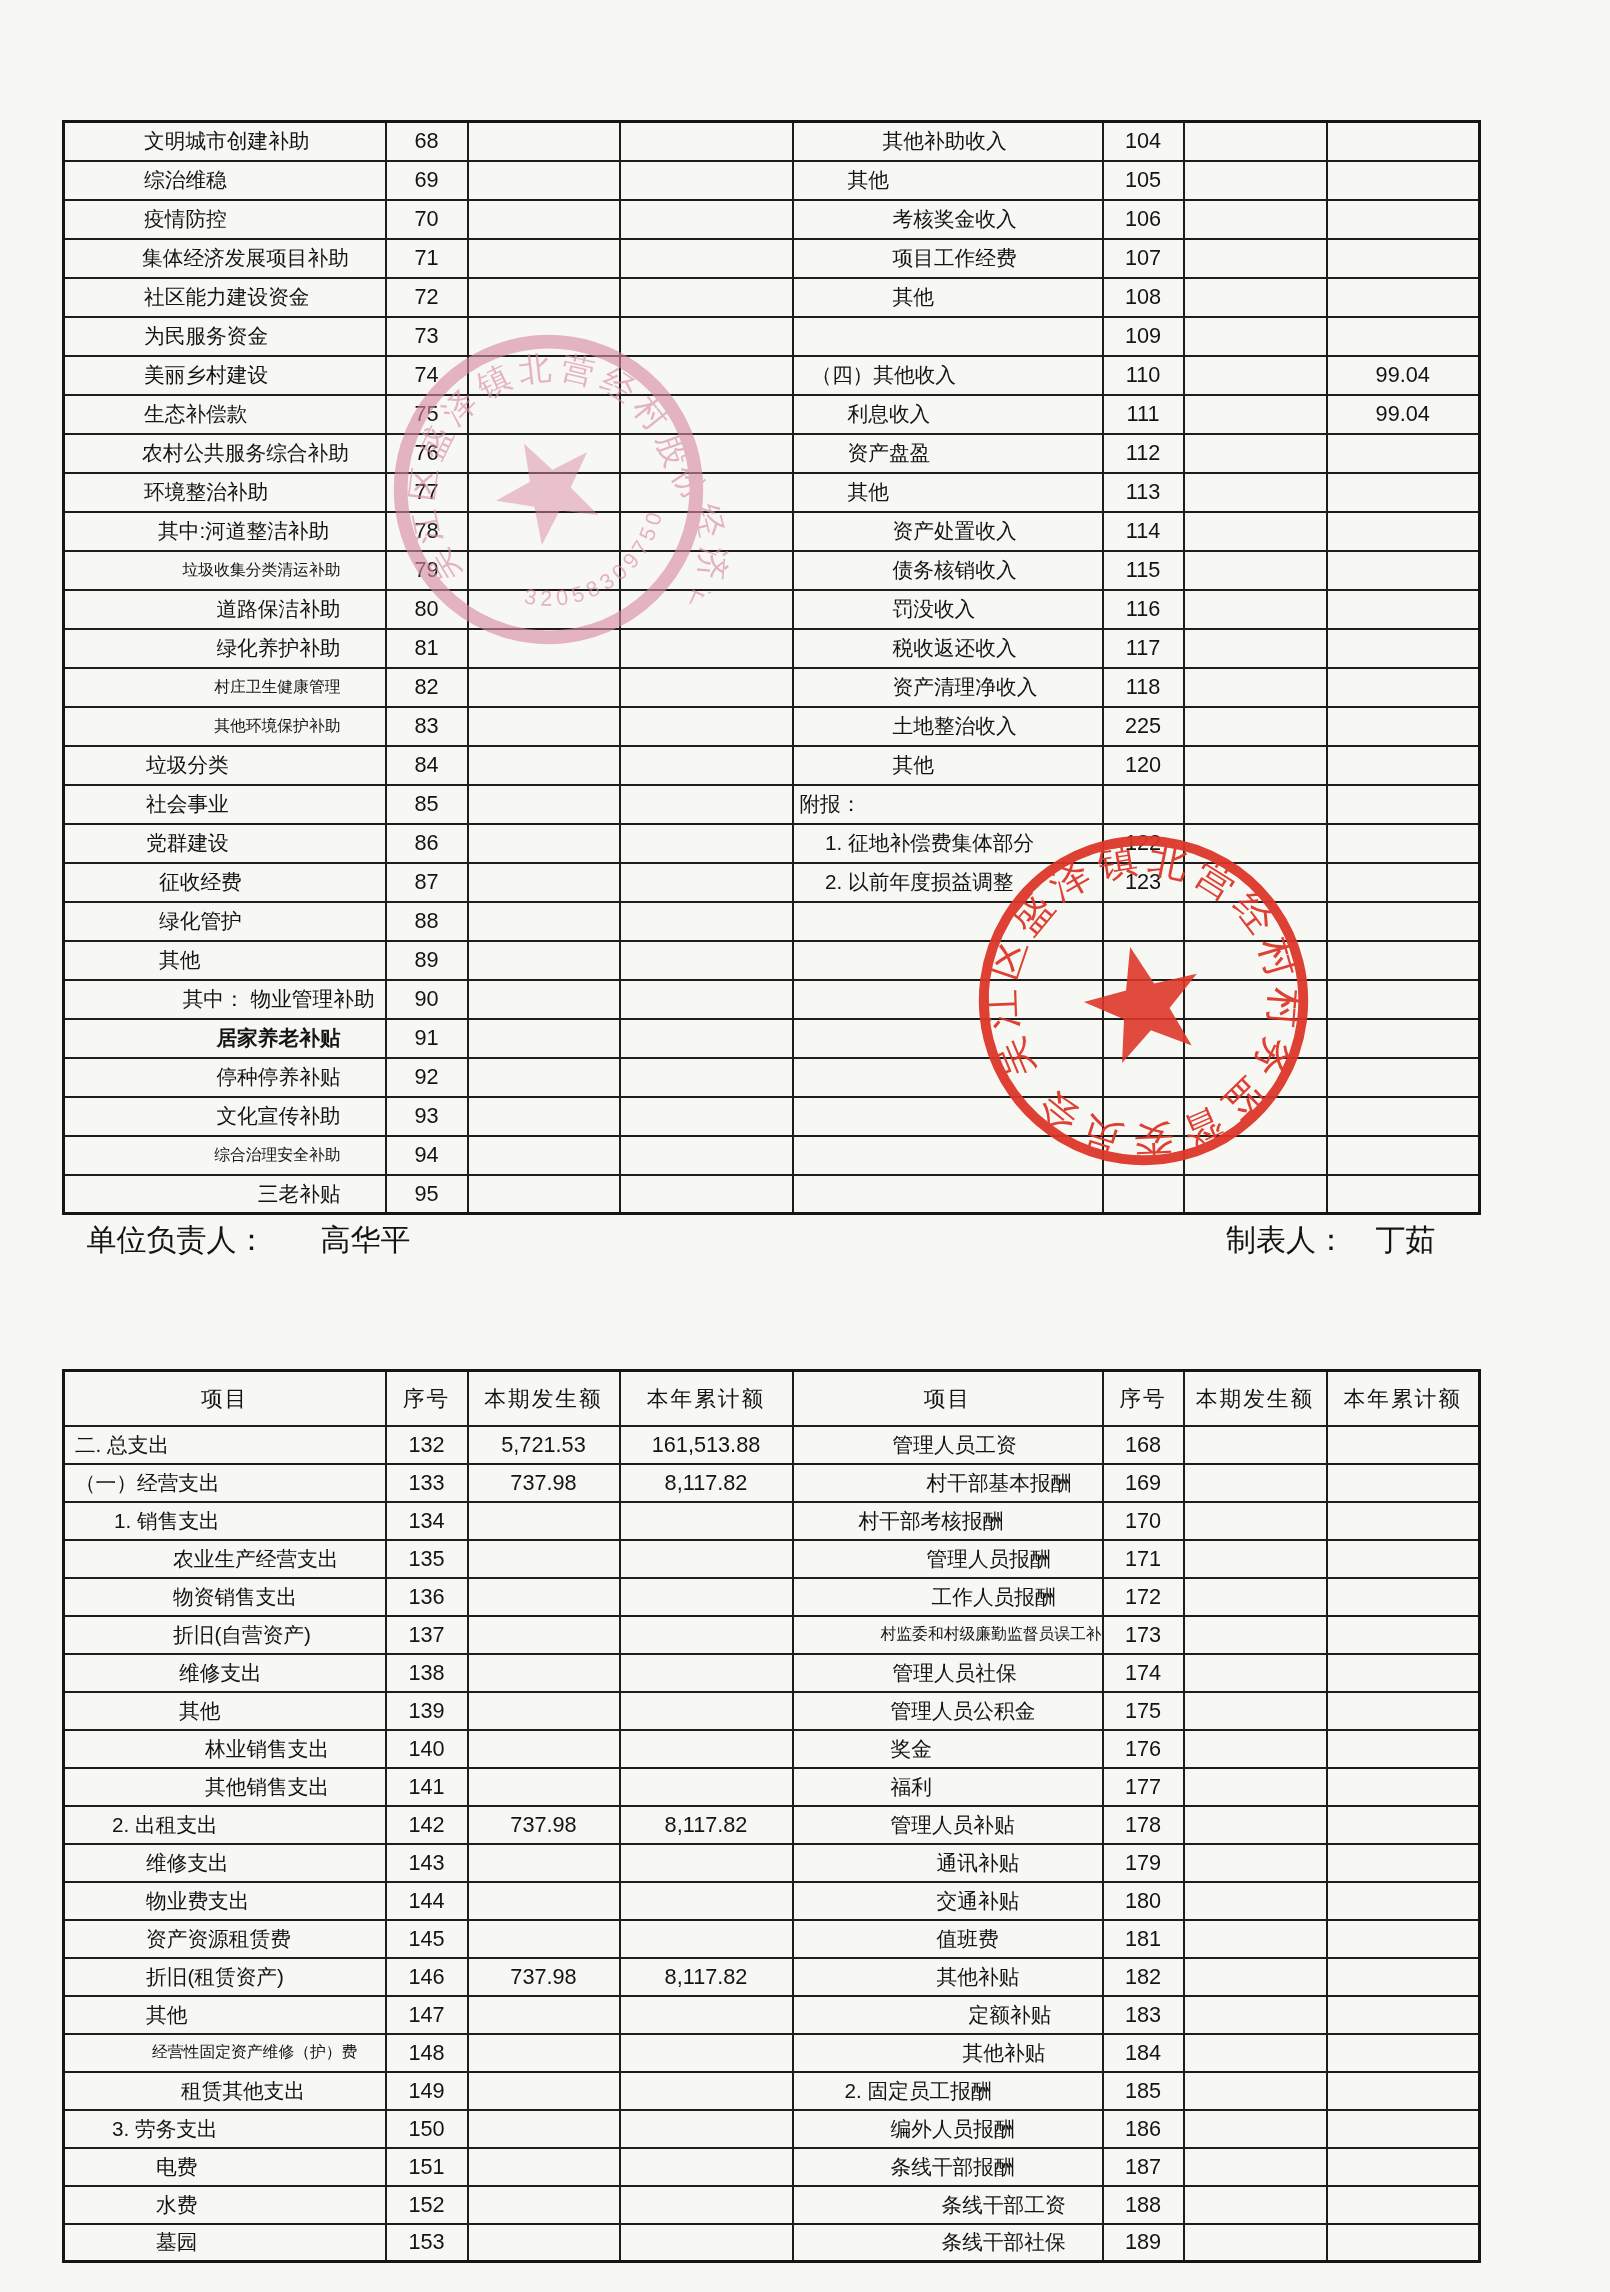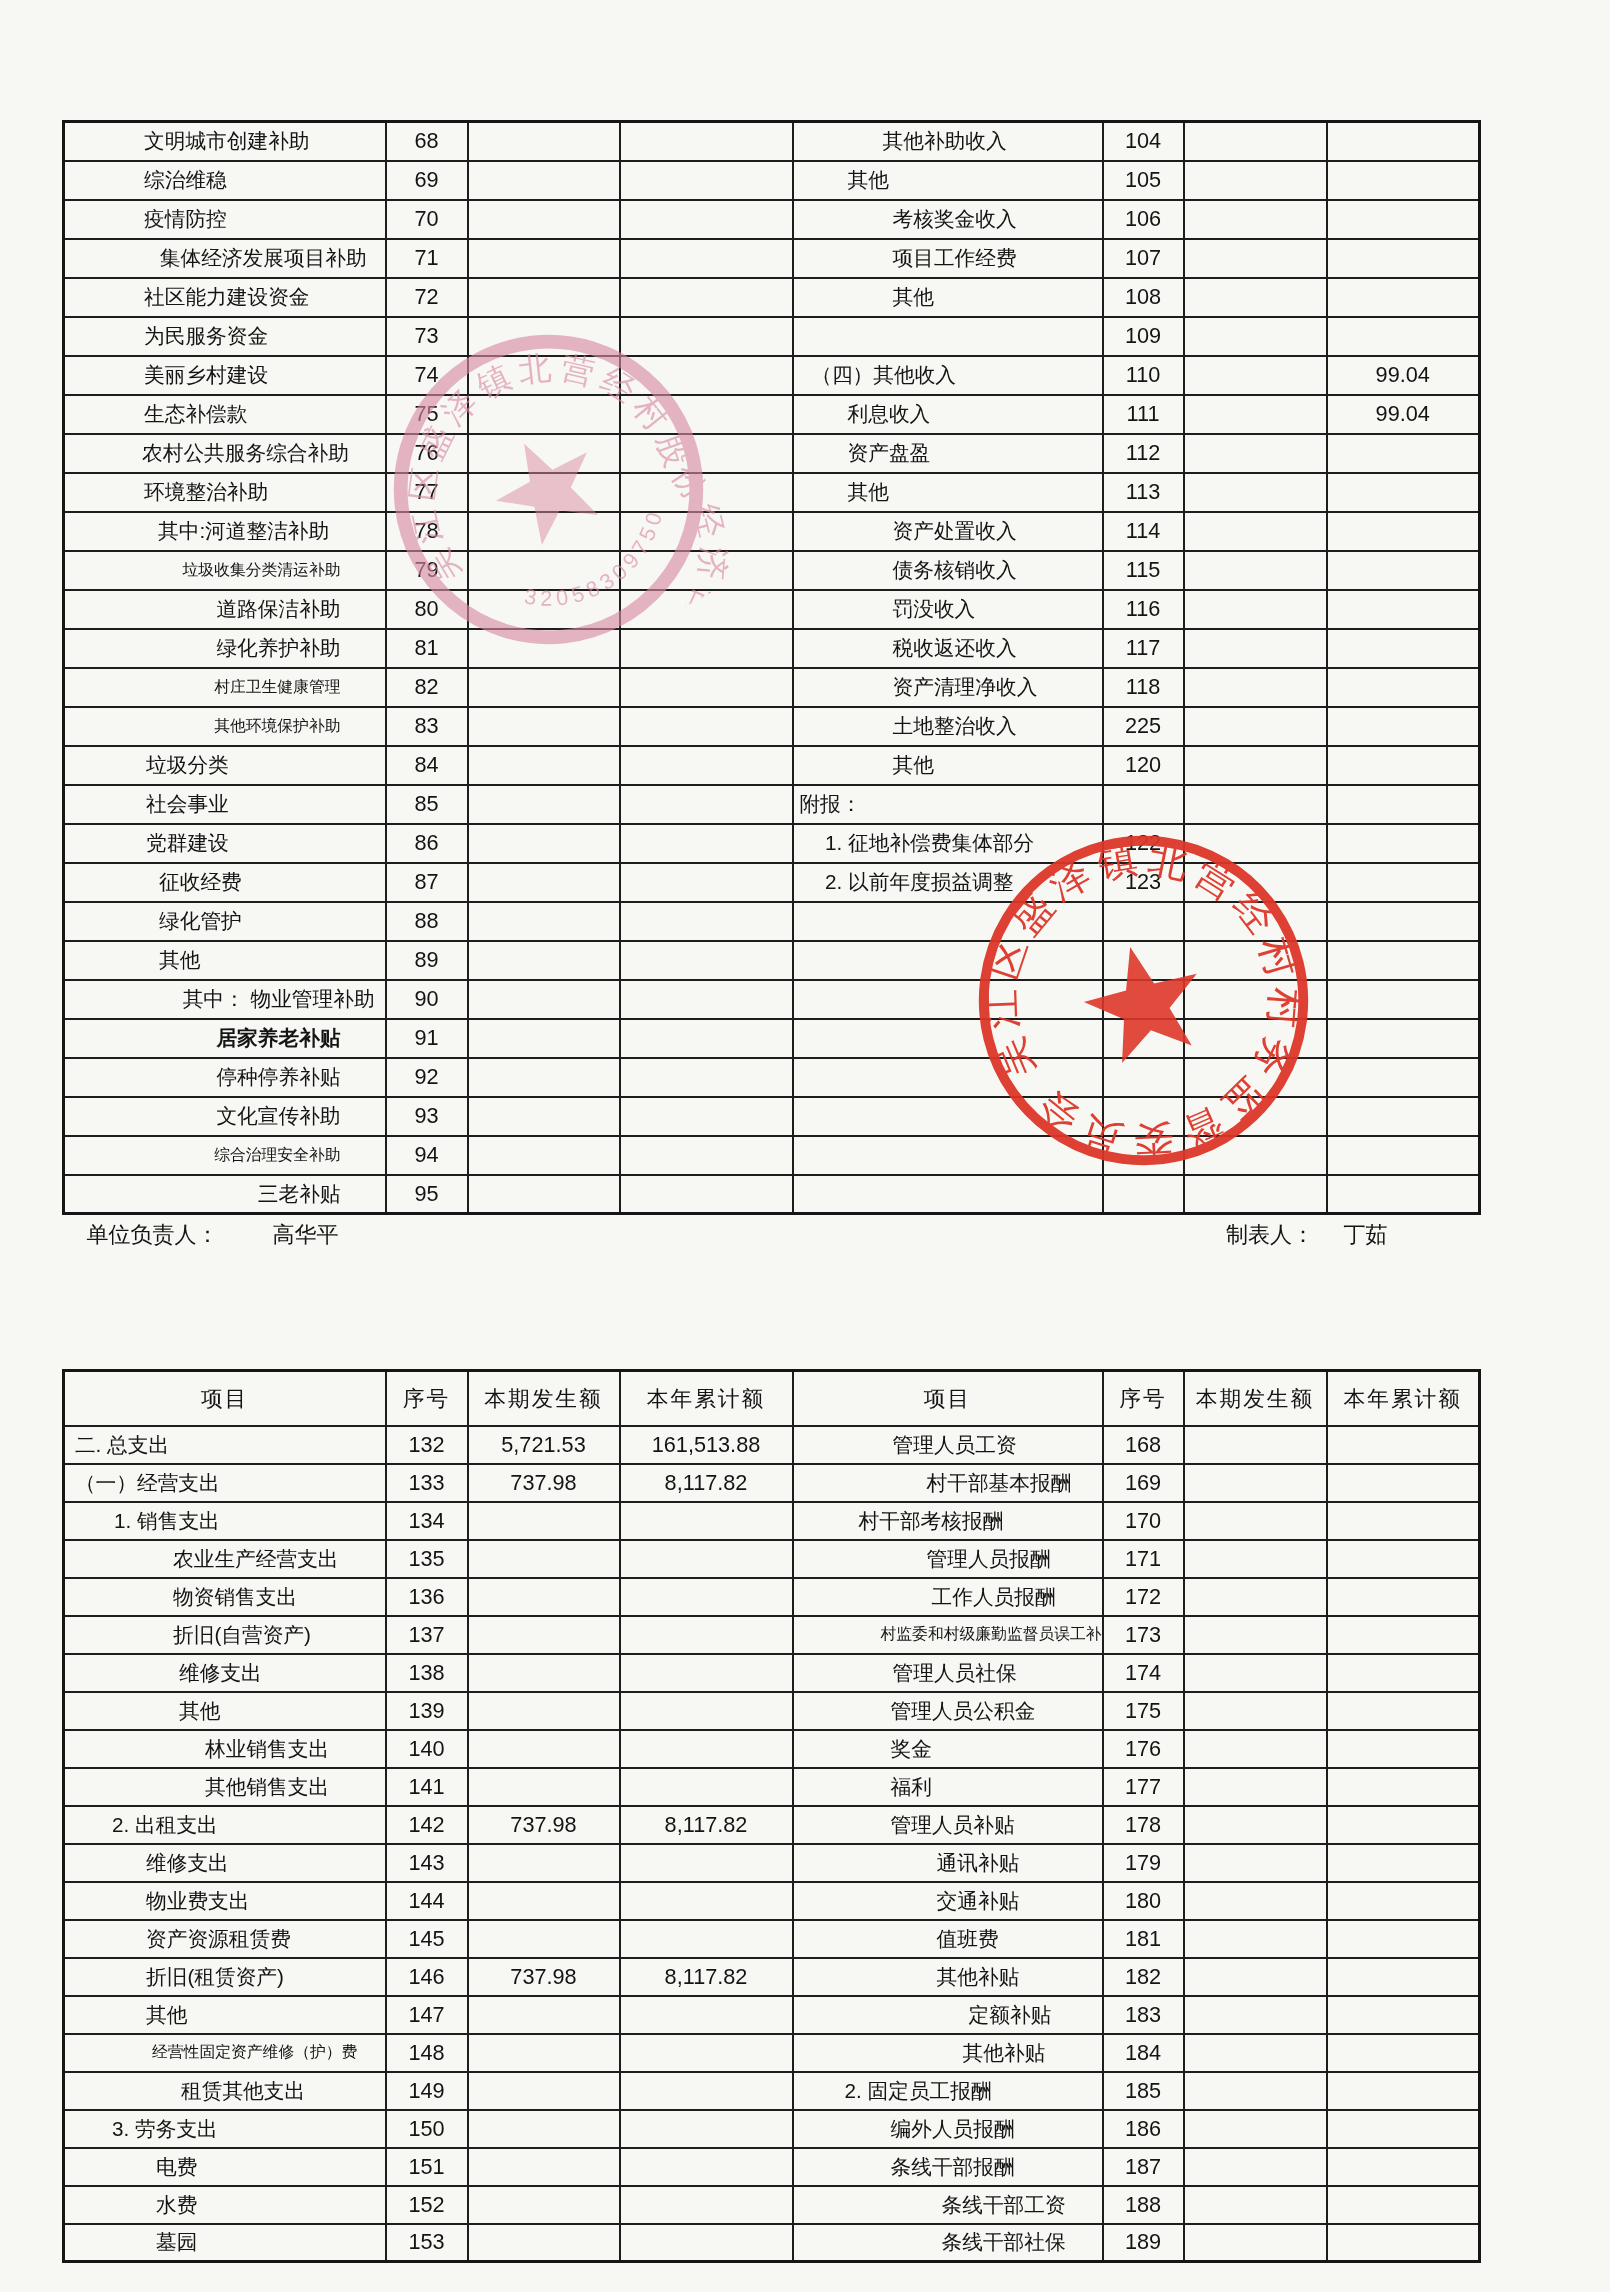--- a/index.html
+++ b/index.html
@@ -25,21 +25,21 @@
   #top-table tr{height:39px;}
   #bottom-table tr{height:38px;}
   #bottom-table thead tr{height:55px;}
   .c-label{text-align:left;font-size:20.7px;}
   .c-no{text-align:center;font-size:21.7px;}
   .c-val{text-align:center;font-size:21.7px;}
   .sm{font-size:15.8px;}
   th{font-size:21.7px;font-weight:normal;letter-spacing:2px;}
   .sign-row{
     position:absolute;top:1220px;left:62px;width:1416px;height:39px;
-    font-size:22px;
+    font-size:30px;
   }
   .sign-left{position:absolute;left:24.6px;top:0;}
   .sign-name{margin-left:54px;}
   .sign-right{position:absolute;left:1164px;top:0;}
   .sign-right .sign-name{margin-left:29.6px;}
   .stamp{position:absolute;pointer-events:none;}
   #stamp-pink{left:381px;top:322px;transform:rotate(-28deg);opacity:.62;}
   #stamp-red{left:966px;top:823px;transform:rotate(-14deg);opacity:.94;}
 </style>
 </head>
@@ -81,21 +81,21 @@
         <td class="c-label" style="padding-left: 79px;">疫情防控</td>
         <td class="c-no">70</td>
         <td class="c-val"></td>
         <td class="c-val"></td>
         <td class="c-label" style="padding-left: 99px;">考核奖金收入</td>
         <td class="c-no">106</td>
         <td class="c-val"></td>
         <td class="c-val"></td>
       </tr>
       <tr>
-        <td class="c-label" style="padding-left: 77px; text-align: center;">集体经济发展项目补助</td>
+        <td class="c-label" style="padding-left: 77px;">集体经济发展项目补助</td>
         <td class="c-no">71</td>
         <td class="c-val"></td>
         <td class="c-val"></td>
         <td class="c-label" style="padding-left: 99px;">项目工作经费</td>
         <td class="c-no">107</td>
         <td class="c-val"></td>
         <td class="c-val"></td>
       </tr>
       <tr>
         <td class="c-label" style="padding-left: 79px;">社区能力建设资金</td>

